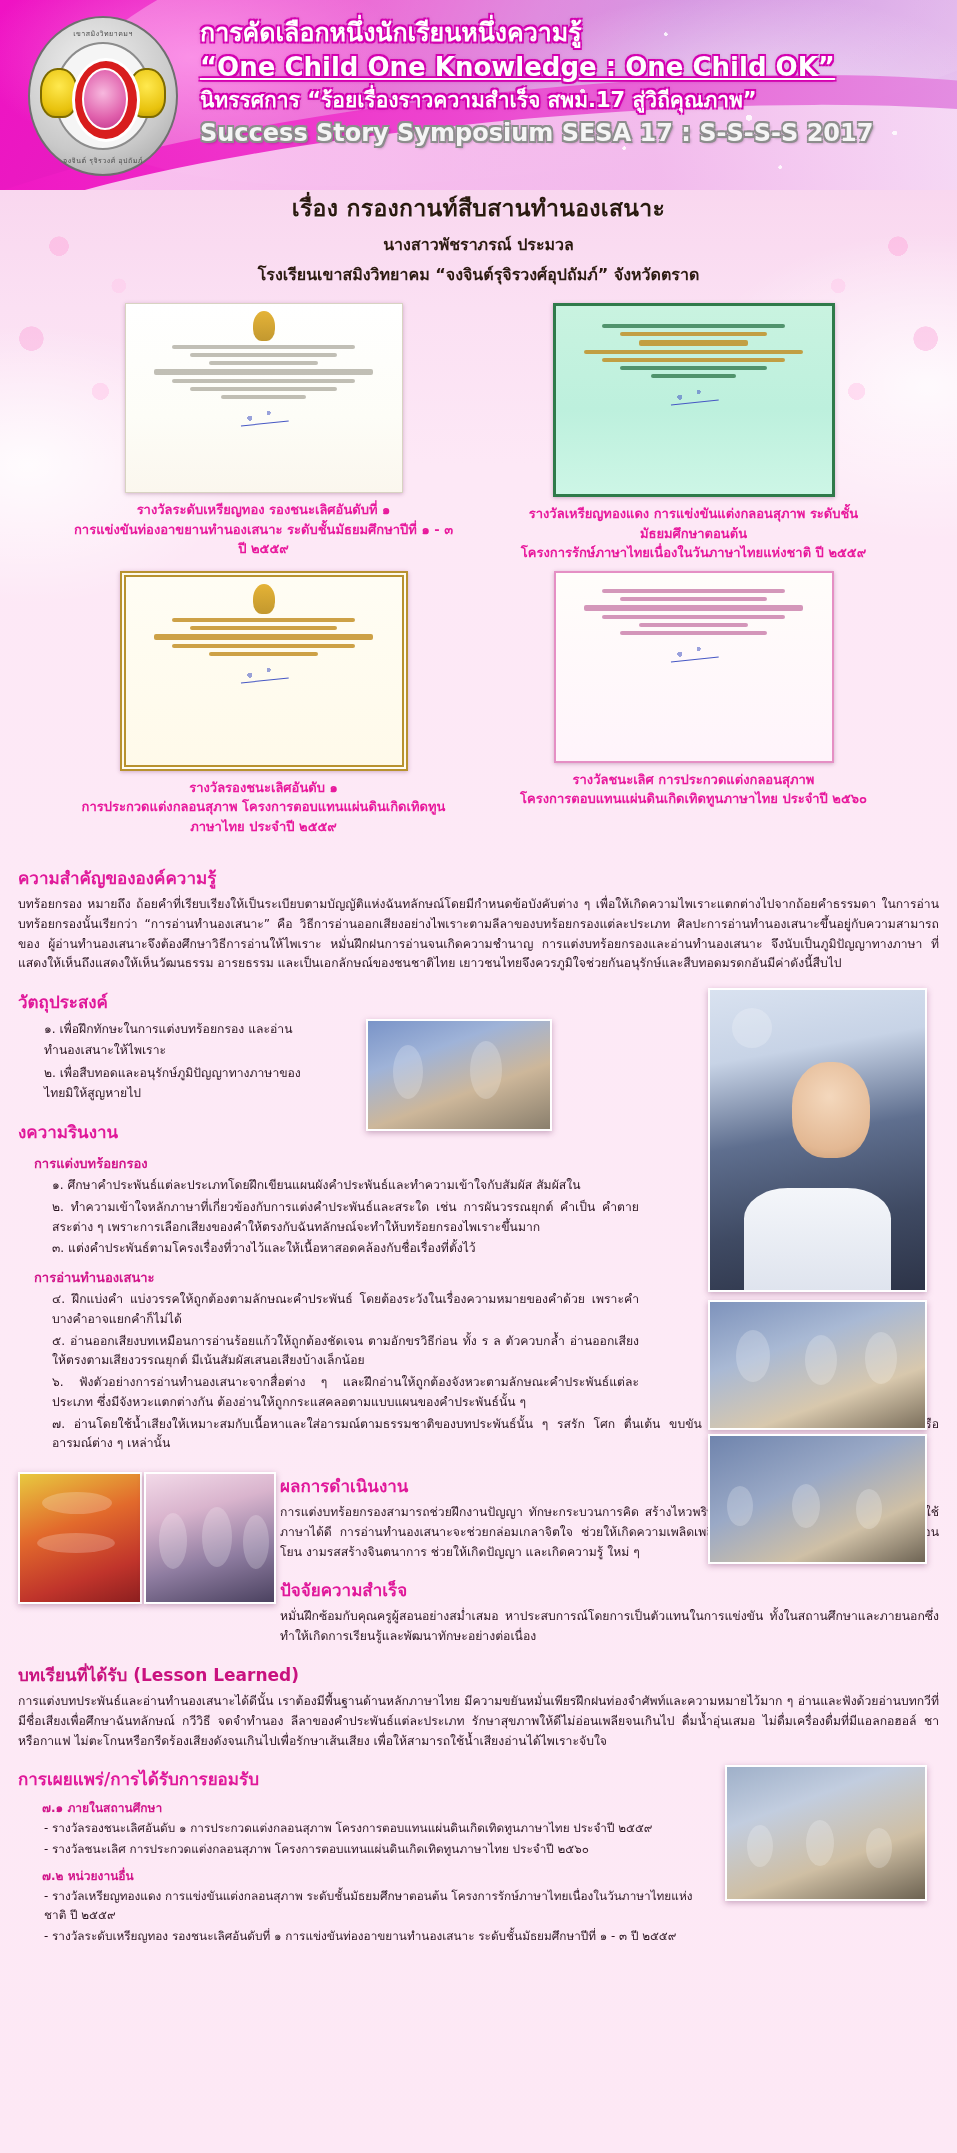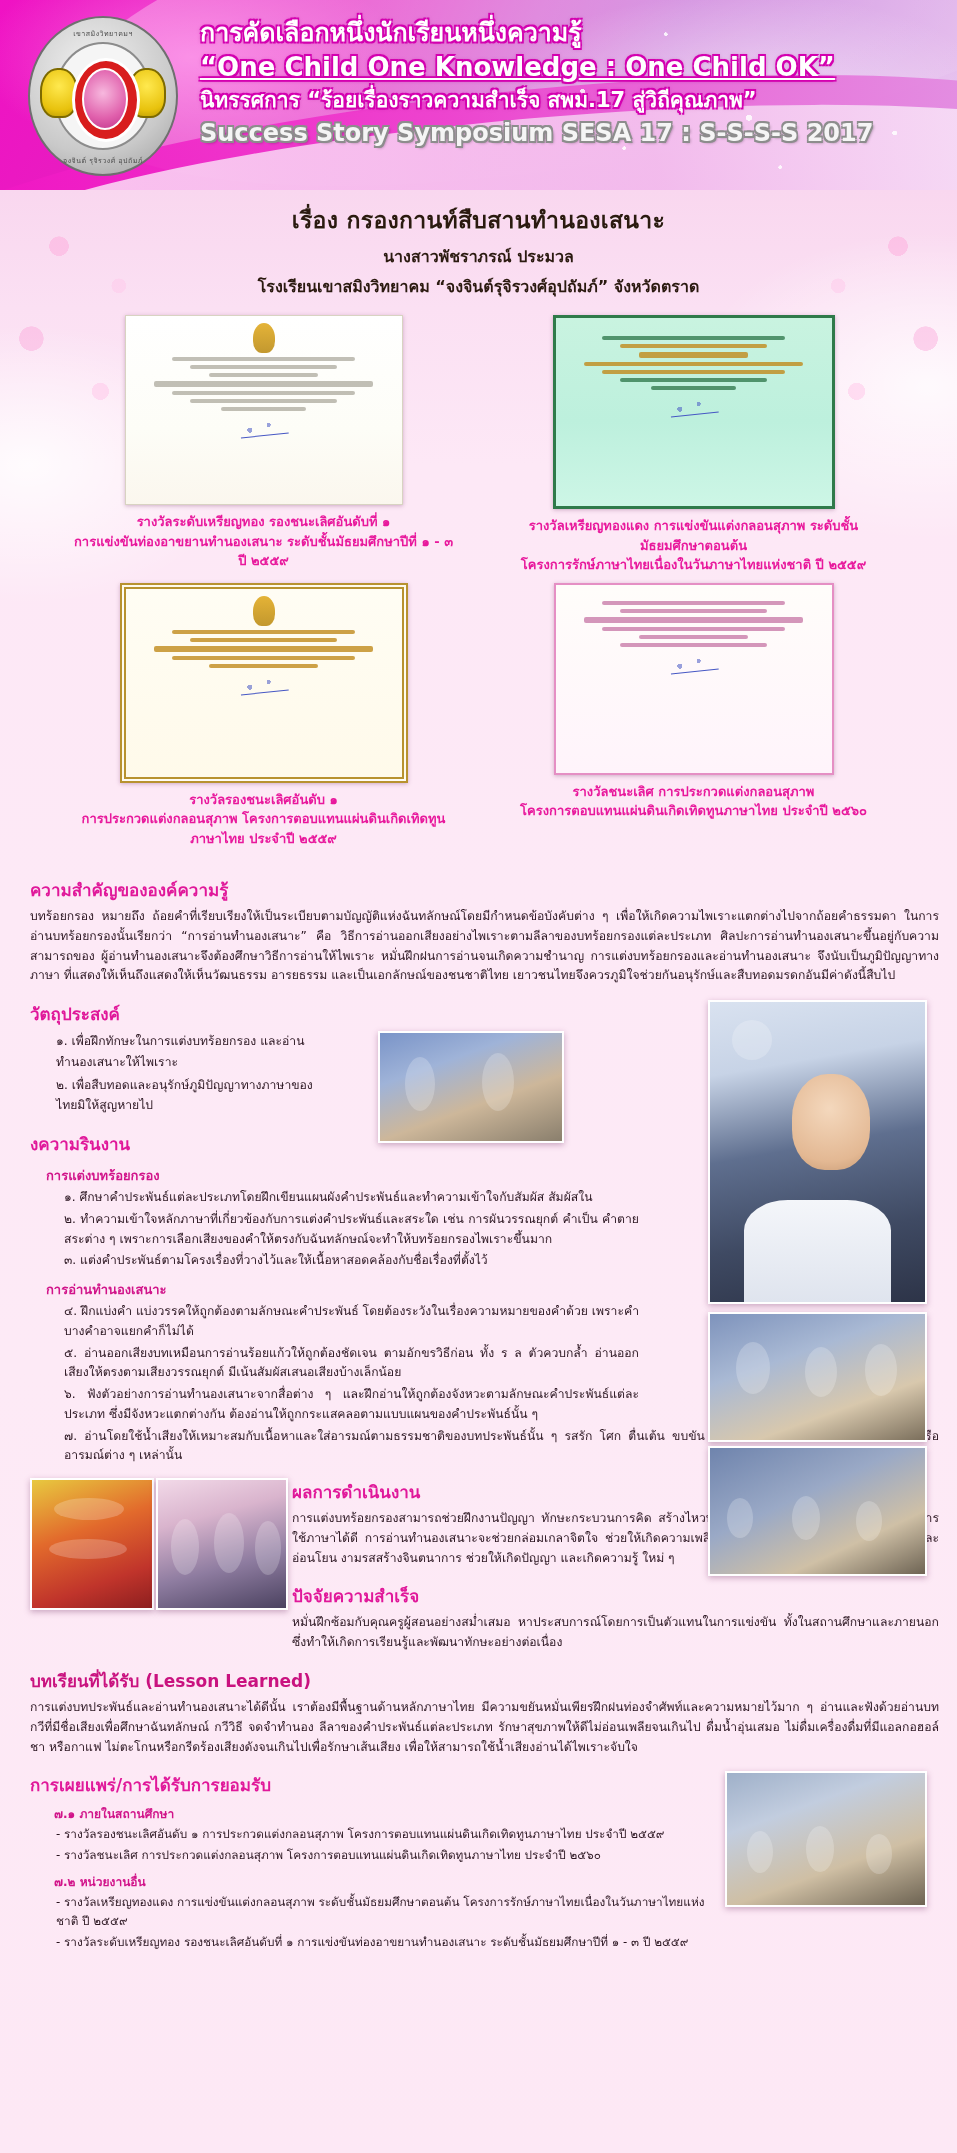--- a/index.html
+++ b/index.html
@@ -162,21 +162,20 @@
       radial-gradient(circle 12px at 44% 26%, rgba(255,200,235,.9) 0 60%, transparent 62%),
       radial-gradient(circle 20px at 82% 42%, rgba(250,160,215,.75) 0 60%, transparent 62%),
       radial-gradient(circle 14px at 52% 58%, rgba(255,190,230,.8) 0 60%, transparent 62%),
       radial-gradient(circle 10px at 30% 70%, rgba(255,210,240,.8) 0 60%, transparent 62%);
   }
 
   
   .title-block{
     position:relative;
     text-align:center;
-    padding-top:12px;
     z-index:3;
   }
   .topic-title{
     font-size:23px;font-weight:bold;color:#2b1a10;
     letter-spacing:.3px;
     text-shadow:0 1px 0 rgba(255,255,255,.6);
   }
   .presenter{
     font-size:16px;font-weight:bold;color:#2b1a10;margin-top:6px;
   }
@@ -243,21 +242,21 @@
       radial-gradient(circle 4px at 60% 40%, rgba(70,87,196,.55) 0 50%, transparent 52%);
   }
   .cert-caption{
     margin-top:7px;font-size:13px;line-height:1.5;color:#e8189c;
     font-weight:bold;
   }
 
   
   .content{
     position:relative;z-index:3;
-    padding:14px 18px 24px 30px;
+    padding:14px 18px 24px 18px;
   }
   .sec-head{
     font-size:17px;font-weight:bold;color:#e0189a;
     margin:14px 0 4px 0;
   }
   .sec-head.first{margin-top:6px;}
   .sec-head-dark{
     font-size:17px;font-weight:bold;color:#c9127f;
     margin:14px 0 4px 0;
   }
@@ -506,21 +505,21 @@
         <div class="item narrow">๒. ทำความเข้าใจหลักภาษาที่เกี่ยวข้องกับการแต่งคำประพันธ์และสระใด เช่น การผันวรรณยุกต์ คำเป็น คำตาย สระต่าง ๆ เพราะการเลือกเสียงของคำให้ตรงกับฉันทลักษณ์จะทำให้บทร้อยกรองไพเราะขึ้นมาก</div>
         <div class="item narrow">๓. แต่งคำประพันธ์ตามโครงเรื่องที่วางไว้และให้เนื้อหาสอดคล้องกับชื่อเรื่องที่ตั้งไว้</div>
 
         <div class="sub-head">การอ่านทำนองเสนาะ</div>
         <div class="item narrow">๔. ฝึกแบ่งคำ แบ่งวรรคให้ถูกต้องตามลักษณะคำประพันธ์ โดยต้องระวังในเรื่องความหมายของคำด้วย เพราะคำบางคำอาจแยกคำก็ไม่ได้</div>
         <div class="item narrow">๕. อ่านออกเสียงบทเหมือนการอ่านร้อยแก้วให้ถูกต้องชัดเจน ตามอักขรวิธีก่อน ทั้ง ร ล ตัวควบกล้ำ อ่านออกเสียงให้ตรงตามเสียงวรรณยุกต์ มีเน้นสัมผัสเสนอเสียงบ้างเล็กน้อย</div>
         <div class="item narrow">๖. ฟังตัวอย่างการอ่านทำนองเสนาะจากสื่อต่าง ๆ และฝึกอ่านให้ถูกต้องจังหวะตามลักษณะคำประพันธ์แต่ละประเภท ซึ่งมีจังหวะแตกต่างกัน ต้องอ่านให้ถูกกระแสคลอตามแบบแผนของคำประพันธ์นั้น ๆ</div>
         <div class="item">๗. อ่านโดยใช้น้ำเสียงให้เหมาะสมกับเนื้อหาและใส่อารมณ์ตามธรรมชาติของบทประพันธ์นั้น ๆ รสรัก โศก ตื่นเต้น ขบขัน โกรธ แล้วใส่น้ำเสียงให้สอดคล้องกับรสหรืออารมณ์ต่าง ๆ เหล่านั้น</div>
       </div>
 
-      <div class="rel-block" style="min-height:150px;margin-top:12px">
+      <div class="rel-block" style="min-height:150px;margin-top:18px">
         <div class="photo ph-banner">
           <div class="ph-blob" style="left:18%;top:14%;width:70px;height:22px"></div>
           <div class="ph-blob" style="left:14%;top:46%;width:78px;height:20px"></div>
         </div>
         <div class="photo ph-dance">
           <div class="ph-blob" style="left:10%;top:30%;width:28px;height:56px"></div>
           <div class="ph-blob" style="left:44%;top:26%;width:30px;height:60px"></div>
           <div class="ph-blob" style="left:76%;top:32%;width:26px;height:54px"></div>
         </div>
 

